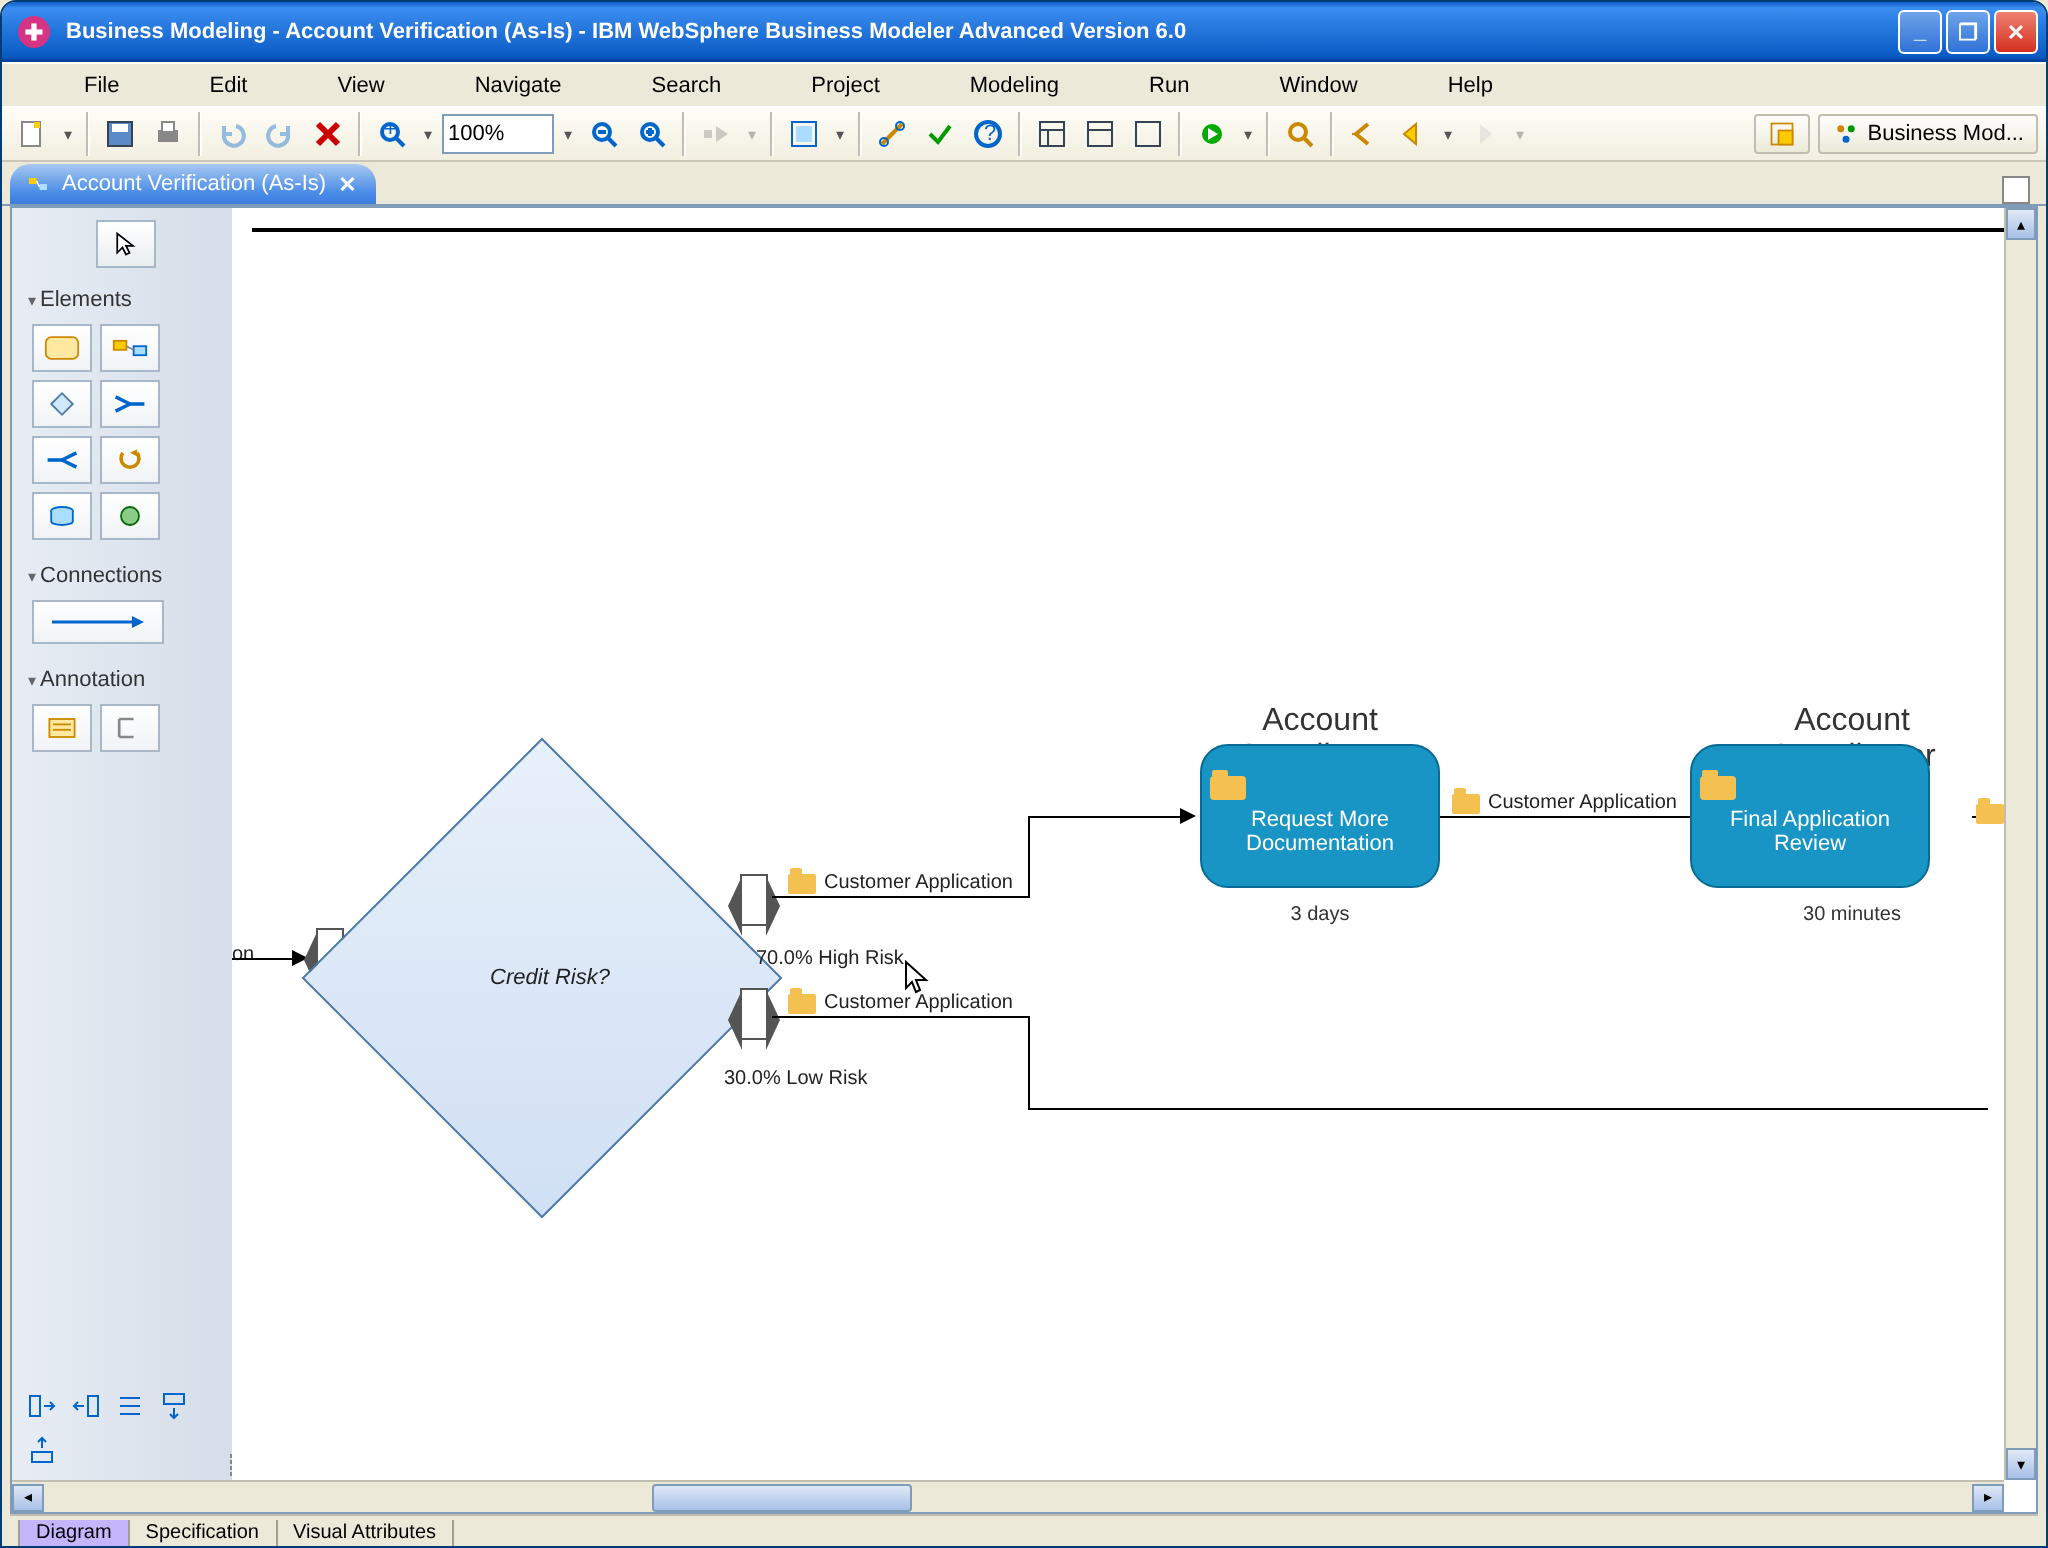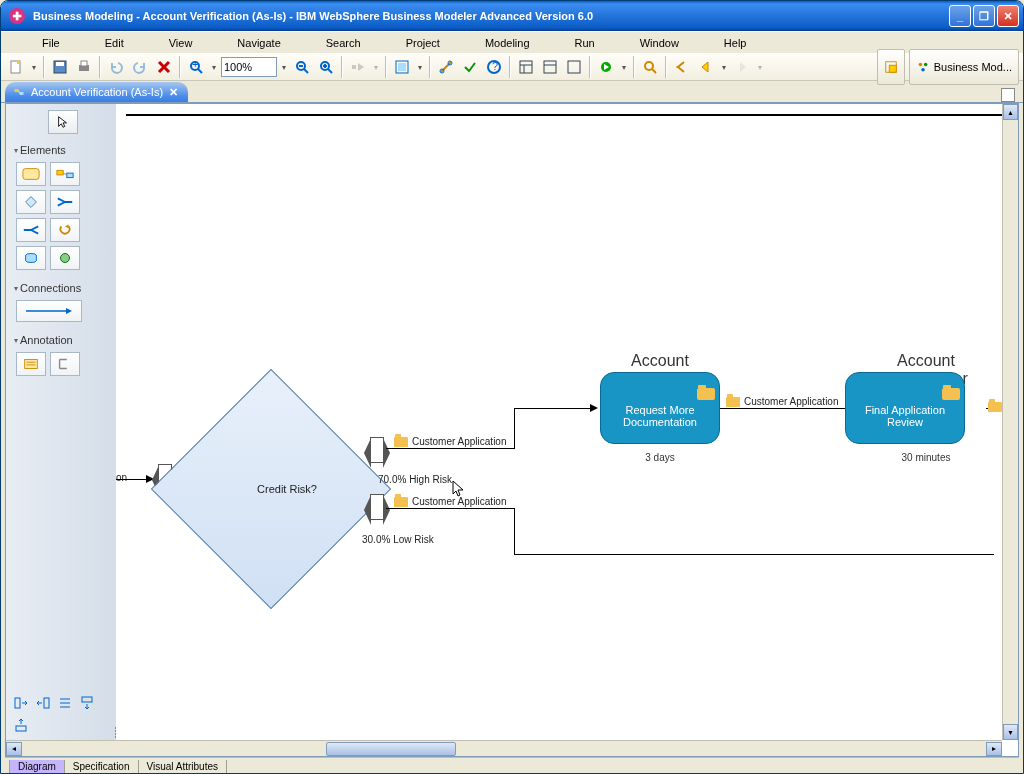--- a/index.html
+++ b/index.html
@@ -20,21 +20,21 @@
 
 
 .toolbar { height: 28px; background: linear-gradient(#fefdf7,#f2efe0); border-top:1px solid #fff; border-bottom:1px solid #cac7b8; display:flex; align-items:center; padding: 0 4px; gap:2px;}
 .tbtn { width: 22px; height: 22px; display:flex; align-items:center; justify-content:center; border:1px solid transparent; border-radius:3px;}
 .tbtn svg { width:16px; height:16px; }
 .tsep { width:6px; height:22px; border-left:1px solid #c0beb0; border-right:1px solid #fff; margin:0 2px; width:2px;}
 .tdrop { width:10px; display:flex;align-items:center;justify-content:center;color:#555;font-size:8px;}
 .zoombox { width: 56px; height: 20px; border:1px solid #7f9db9; background:#fff; display:flex;align-items:center; padding:0 2px;}
 .zoombox input { border:none; width:100%; outline:none; font-size:11px;}
 .perspective { margin-left:auto; display:flex; gap:4px; align-items:center;}
-.persbtn { height:36px; border:1px solid #c0beb0; background:linear-gradient(#fff,#ece9d8); padding:0 6px; display:flex;align-items:center; gap:4px; border-radius:2px;justify-content:space-between;}
+.persbtn { height:20px; border:1px solid #c0beb0; background:linear-gradient(#fff,#ece9d8); padding:0 6px; display:flex;align-items:center; gap:4px; border-radius:2px;justify-content:space-between;}
 
 
 .tabrow { height: 22px; background: #ece9d8; display:flex; align-items:flex-end; padding-left:4px; border-bottom:1px solid #7f9db9;}
 .etab { background: linear-gradient(#a8c8f0,#4b8de8 70%,#3c7de0); color:#fff; height:20px; border-radius: 10px 10px 0 0; padding:0 10px 0 8px; display:flex; align-items:center; gap:6px;}
 .etab .x { cursor:pointer; font-weight:bold;}
 .tabrow .maxico { margin-left:auto; margin-right:8px; width:14px;height:14px; border:1px solid #888; background:#fff;}
 
 
 .clientarea { position:relative; height: calc(774px - 30px - 22px - 28px - 22px - 18px); background:#fff; border:1px solid #7f9db9; margin:0 4px;}
 .hscroll { position:absolute; bottom:0; left:0; right:16px; height:16px; background:#ece9d8; border-top:1px solid #c0beb0; display:flex;align-items:center;}
@@ -58,24 +58,24 @@
 .palfoot { position:absolute; bottom:6px; left:6px; display:flex; flex-wrap:wrap; gap:4px; width:90px;}
 .palfoot .pfbtn { width:18px; height:18px; display:flex;align-items:center;justify-content:center;}
 
 
 .canvas { position:absolute; left:110px; right:16px; top:0; bottom:16px; background:#fff; overflow:hidden;}
 .canvas .topline { position:absolute; left:10px; right:0; top:10px; height:2px; background:#000;}
 
 
 .diamond { position:absolute; width:170px; height:170px; transform: rotate(45deg); background: linear-gradient(135deg,#e8f0fa,#d0e0f4); border:1px solid #4a7aa8;}
 .diamond-wrap { position:absolute; left:70px; top:300px; width:170px; height:170px;}
-.diamond-label { position:absolute; left:16px; top:0; width:170px; height:170px; display:flex;align-items:center;justify-content:center; font-size:11px; color:#222;}
-
-
-.task { position:absolute; width:120px; height:72px; background:#1895c4; border:1px solid #0a6a94; border-radius: 14px; display:flex; flex-direction:column; align-items:flex-end; justify-content:center; color:#fff; text-align:center; padding:4px;}
+.diamond-label { position:absolute; left:4px; top:0; width:170px; height:170px; display:flex;align-items:center;justify-content:center; font-size:11px; color:#222;font-style:italic;}
+
+
+.task { position:absolute; width:120px; height:72px; background:#1895c4; border:1px solid #0a6a94; border-radius: 14px; display:flex; flex-direction:column; align-items:flex-start; justify-content:center; color:#fff; text-align:center; padding:4px;}
 .task .folder { width:18px; height:12px; background:#f4c050; border-radius:2px; margin-bottom:4px; position:relative;}
 .task .folder::before{content:'';position:absolute;top:-3px;left:1px;width:8px;height:3px;background:#f4c050;border-radius:1px 1px 0 0;}
 .task-role { position:absolute; font-size:16px; color:#333; text-align:center; width:120px;}
 .task-time { position:absolute; font-size:10px; color:#333; text-align:center; width:120px;}
 
 
 .connfolder { position:absolute; width:14px; height:10px; background:#f4c050; border-radius:1px;}
 .connfolder::before{content:'';position:absolute;top:-3px;left:1px;width:6px;height:3px;background:#f4c050;border-radius:1px 1px 0 0;}
 .connlabel { position:absolute; font-size:10px; color:#222;}
 

